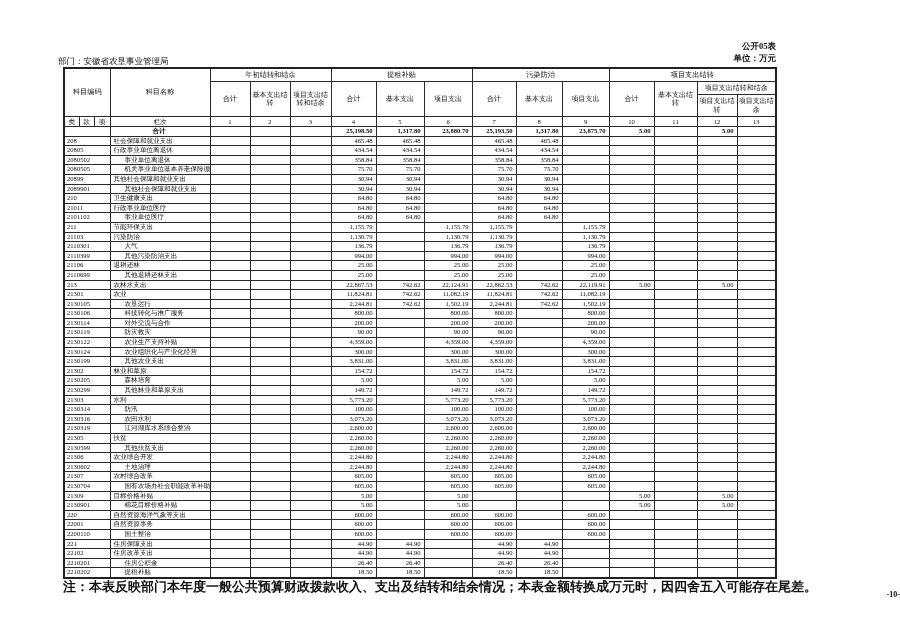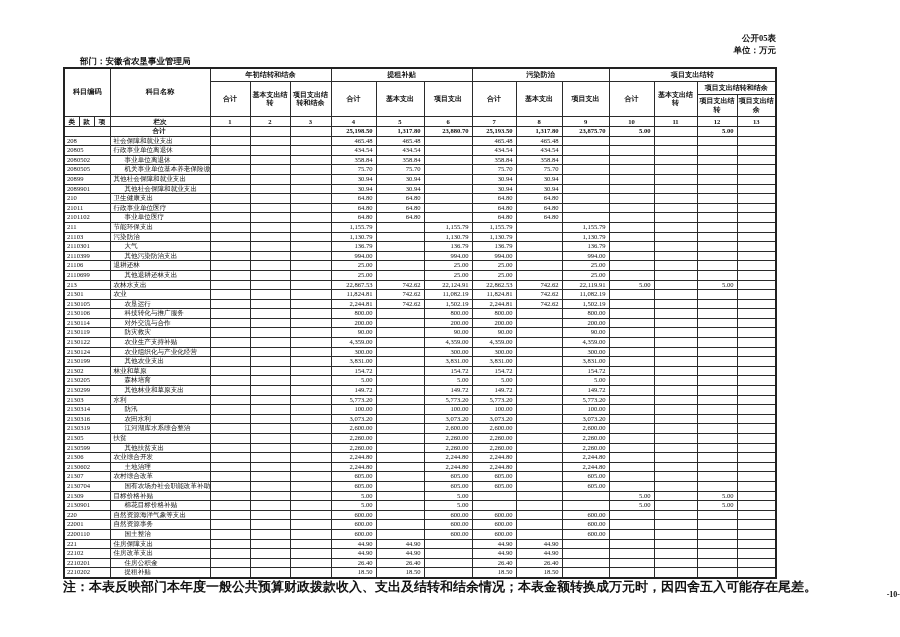--- a/index.html
+++ b/index.html
@@ -7,35 +7,35 @@
     width:900px;height:637px;background:#ffffff;color:#111;
     font-family:"Liberation Serif","DejaVu Serif",serif;
     position:relative;overflow:hidden;
   }
   .page{position:absolute;left:0;top:0;width:900px;height:637px;background:#fff;}
   .doc-title{
     position:absolute;top:28px;left:0;width:100%;text-align:center;
     font-size:13px;font-weight:bold;letter-spacing:1px;
   }
   .meta-right{
-    position:absolute;top:32px;right:124px;text-align:right;
+    position:absolute;top:40px;right:124px;text-align:right;
     font-size:8.5px;line-height:1.45;font-weight:bold;
   }
   .dept-line{
-    position:absolute;top:56px;left:80px;font-size:8.5px;font-weight:bold;
+    position:absolute;top:56px;left:58px;font-size:8.5px;font-weight:normal;
   }
   .table-wrap{position:absolute;left:63px;top:67px;width:712px;}
   table{
     border-collapse:collapse;table-layout:fixed;width:712px;
     font-family:"Liberation Serif","DejaVu Serif",serif;
   }
   th,td{border:1px solid #2b2b2b;overflow:hidden;}
   table{border:2px solid #222;}
   thead th{
-    font-size:7px;font-weight:bold;text-align:center;vertical-align:middle;
+    font-size:7px;font-weight:normal;text-align:center;vertical-align:middle;
     padding:0 1px;line-height:1.15;white-space:normal;word-break:break-all;
   }
   tr.h1 th{height:12px;font-size:7.2px;}
   tr.h2 th{height:12px;}
   tr.h3 th{height:21px;}
   tr.h4 th{height:9px;font-size:6.6px;line-height:9px;padding:0;}
   tbody td{
     height:8.6px;font-size:6.6px;line-height:8.6px;padding:0 2px;
     white-space:nowrap;vertical-align:middle;
   }

